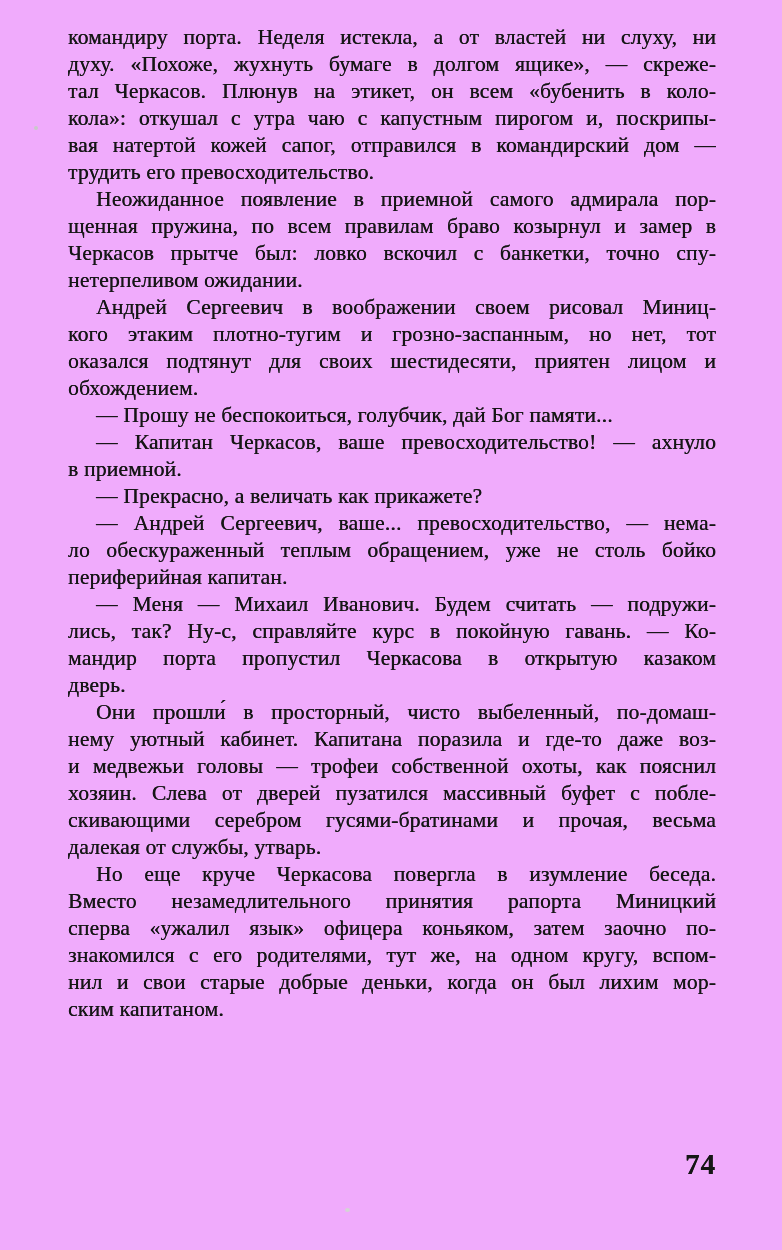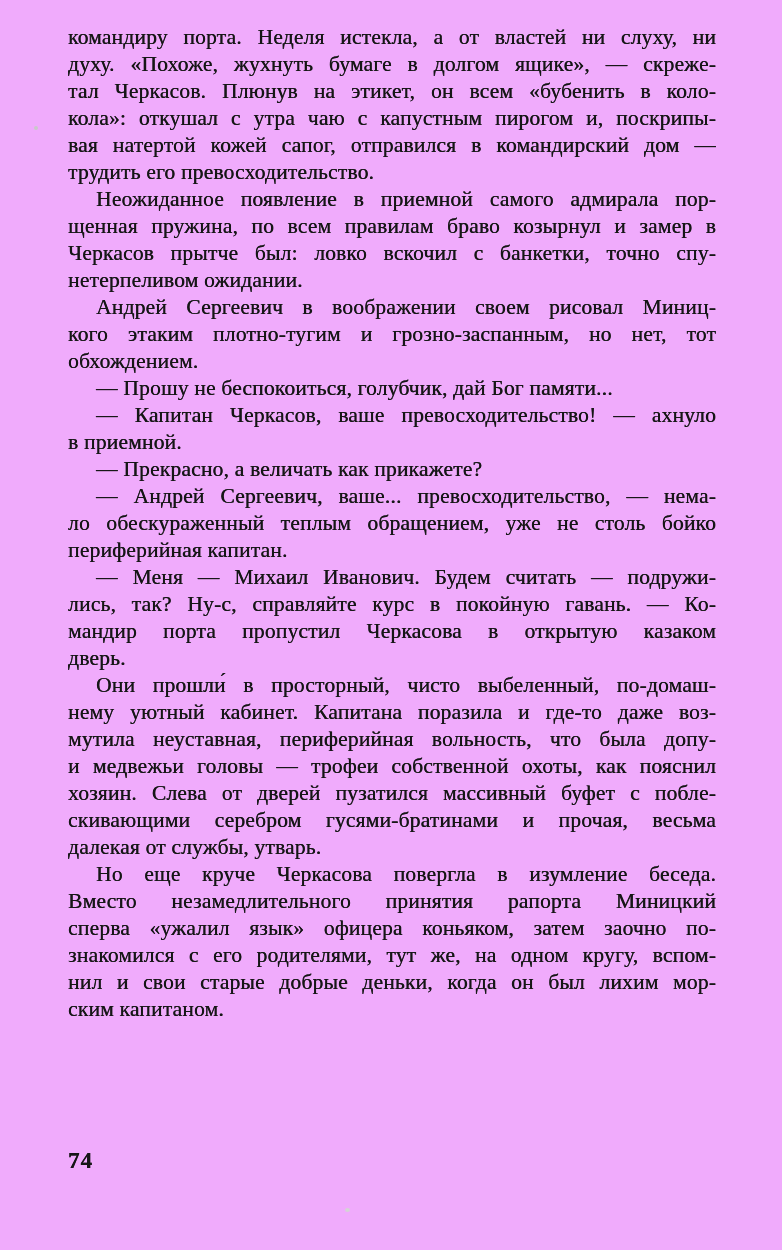--- a/index.html
+++ b/index.html
@@ -41,22 +41,22 @@
     text-align-last: left;
   }
   .line.indent {
     text-indent: 28px;
   }
   .page-number {
     position: absolute;
     top: 1148px;
     left: 68px;
     width: 648px;
-    text-align: left;
-    font-size: 23px;
+    text-align: right;
+    font-size: 29px;
     font-weight: bold;
     letter-spacing: 1px;
     color: #161616;
     text-shadow: 0.35px 0 0 #1c1c1c;
   }
   .speck {
     position: absolute;
     background: #c9c9c9;
     border-radius: 50%;
   }
@@ -78,20 +78,21 @@
       </div>
       <div class="paragraph">
         <div class="line indent">Неожиданное появление в приемной самого адмирала пор-</div>
         <div class="line">щенная пружина, по всем правилам браво козырнул и замер в</div>
         <div class="line">Черкасов прытче был: ловко вскочил с банкетки, точно спу-</div>
         <div class="line last">нетерпеливом ожидании.</div>
       </div>
       <div class="paragraph">
         <div class="line indent">Андрей Сергеевич в воображении своем рисовал Миниц-</div>
         <div class="line">кого этаким плотно-тугим и грозно-заспанным, но нет, тот</div>
+        <div class="line">оказался подтянут для своих шестидесяти, приятен лицом и</div>
         <div class="line last">обхождением.</div>
       </div>
       <div class="paragraph">
         <div class="line indent last">— Прошу не беспокоиться, голубчик, дай Бог памяти...</div>
       </div>
       <div class="paragraph">
         <div class="line indent">— Капитан Черкасов, ваше превосходительство! — ахнуло</div>
         <div class="line last">в приемной.</div>
       </div>
       <div class="paragraph">
@@ -104,21 +105,20 @@
       </div>
       <div class="paragraph">
         <div class="line indent">— Меня — Михаил Иванович. Будем считать — подружи-</div>
         <div class="line">лись, так? Ну-с, справляйте курс в покойную гавань. — Ко-</div>
         <div class="line">мандир порта пропустил Черкасова в открытую казаком</div>
         <div class="line last">дверь.</div>
       </div>
       <div class="paragraph">
         <div class="line indent">Они прошли́ в просторный, чисто выбеленный, по-домаш-</div>
         <div class="line">нему уютный кабинет. Капитана поразила и где-то даже воз-</div>
-        <div class="line">мутила неуставная, периферийная вольность, что была допу-</div>
         <div class="line">и медвежьи головы — трофеи собственной охоты, как пояснил</div>
         <div class="line">хозяин. Слева от дверей пузатился массивный буфет с побле-</div>
         <div class="line">скивающими серебром гусями-братинами и прочая, весьма</div>
         <div class="line last">далекая от службы, утварь.</div>
       </div>
       <div class="paragraph">
         <div class="line indent">Но еще круче Черкасова повергла в изумление беседа.</div>
         <div class="line">Вместо незамедлительного принятия рапорта Миницкий</div>
         <div class="line">сперва «ужалил язык» офицера коньяком, затем заочно по-</div>
         <div class="line">знакомился с его родителями, тут же, на одном кругу, вспом-</div>

